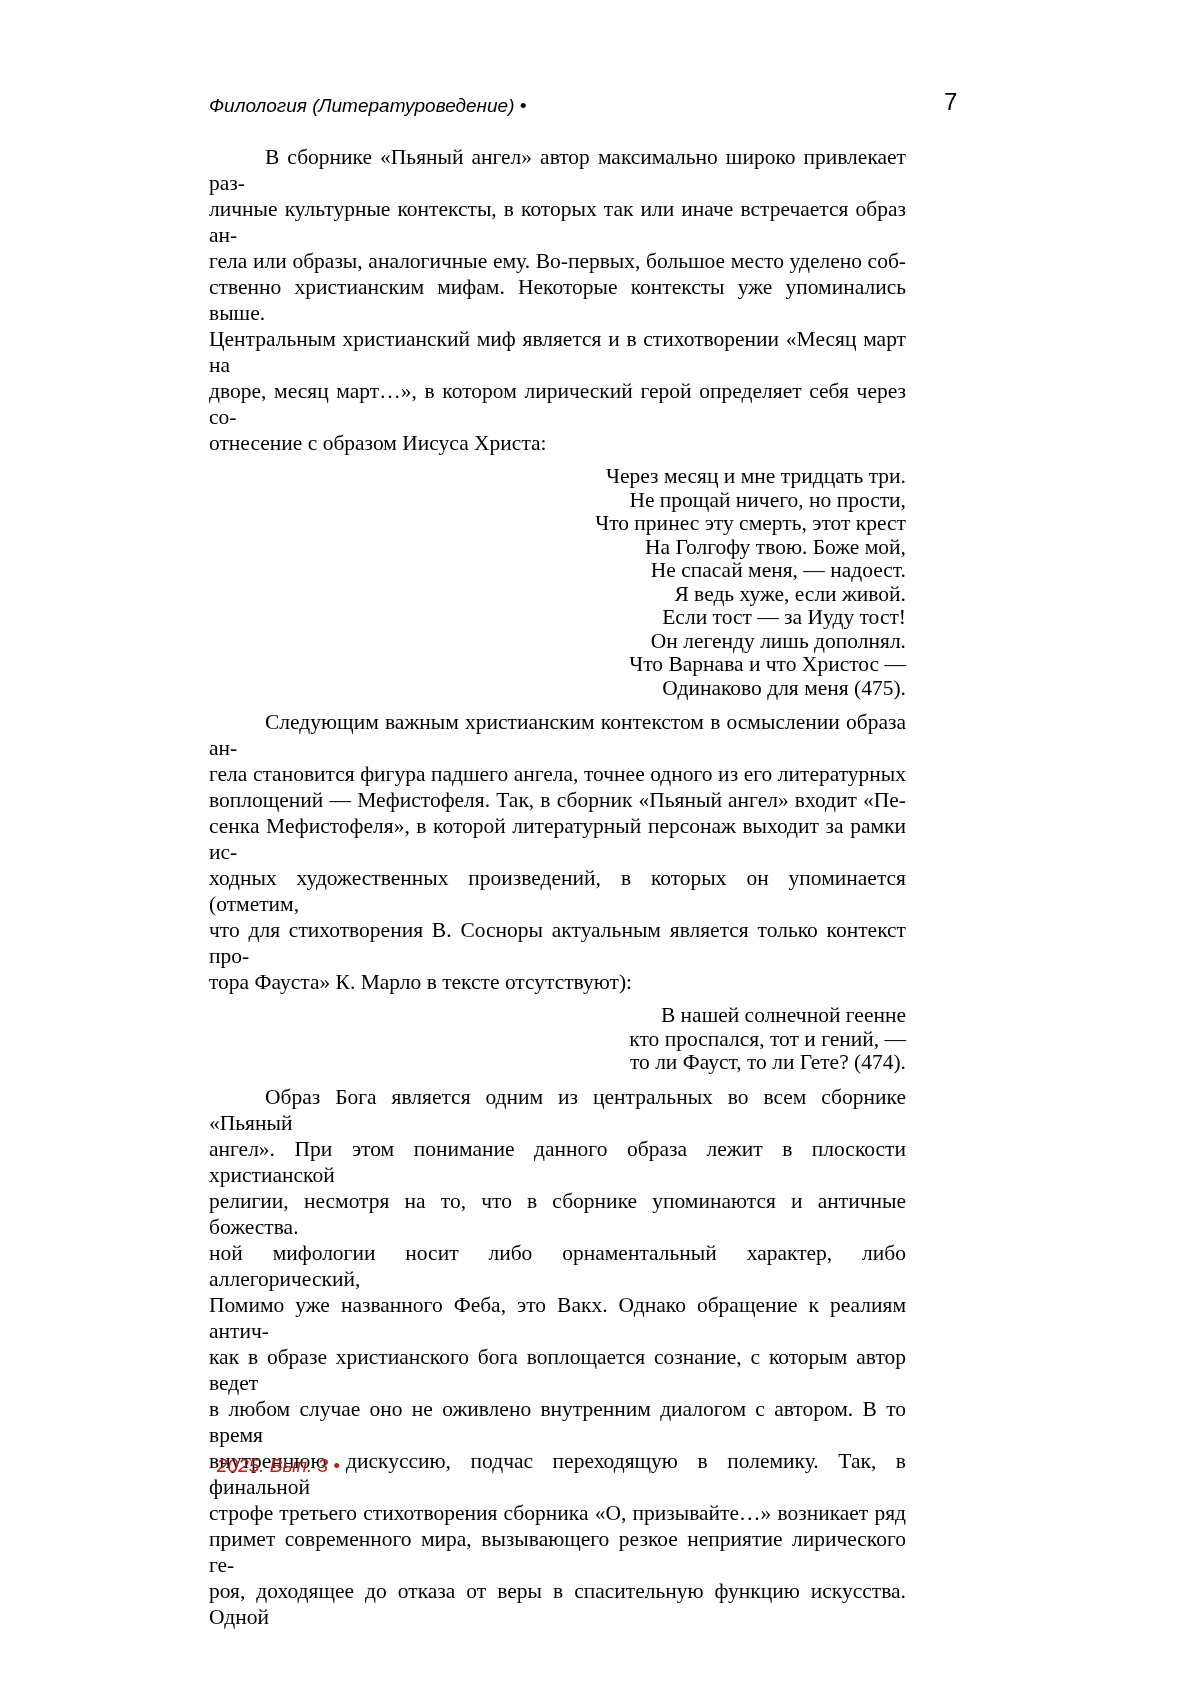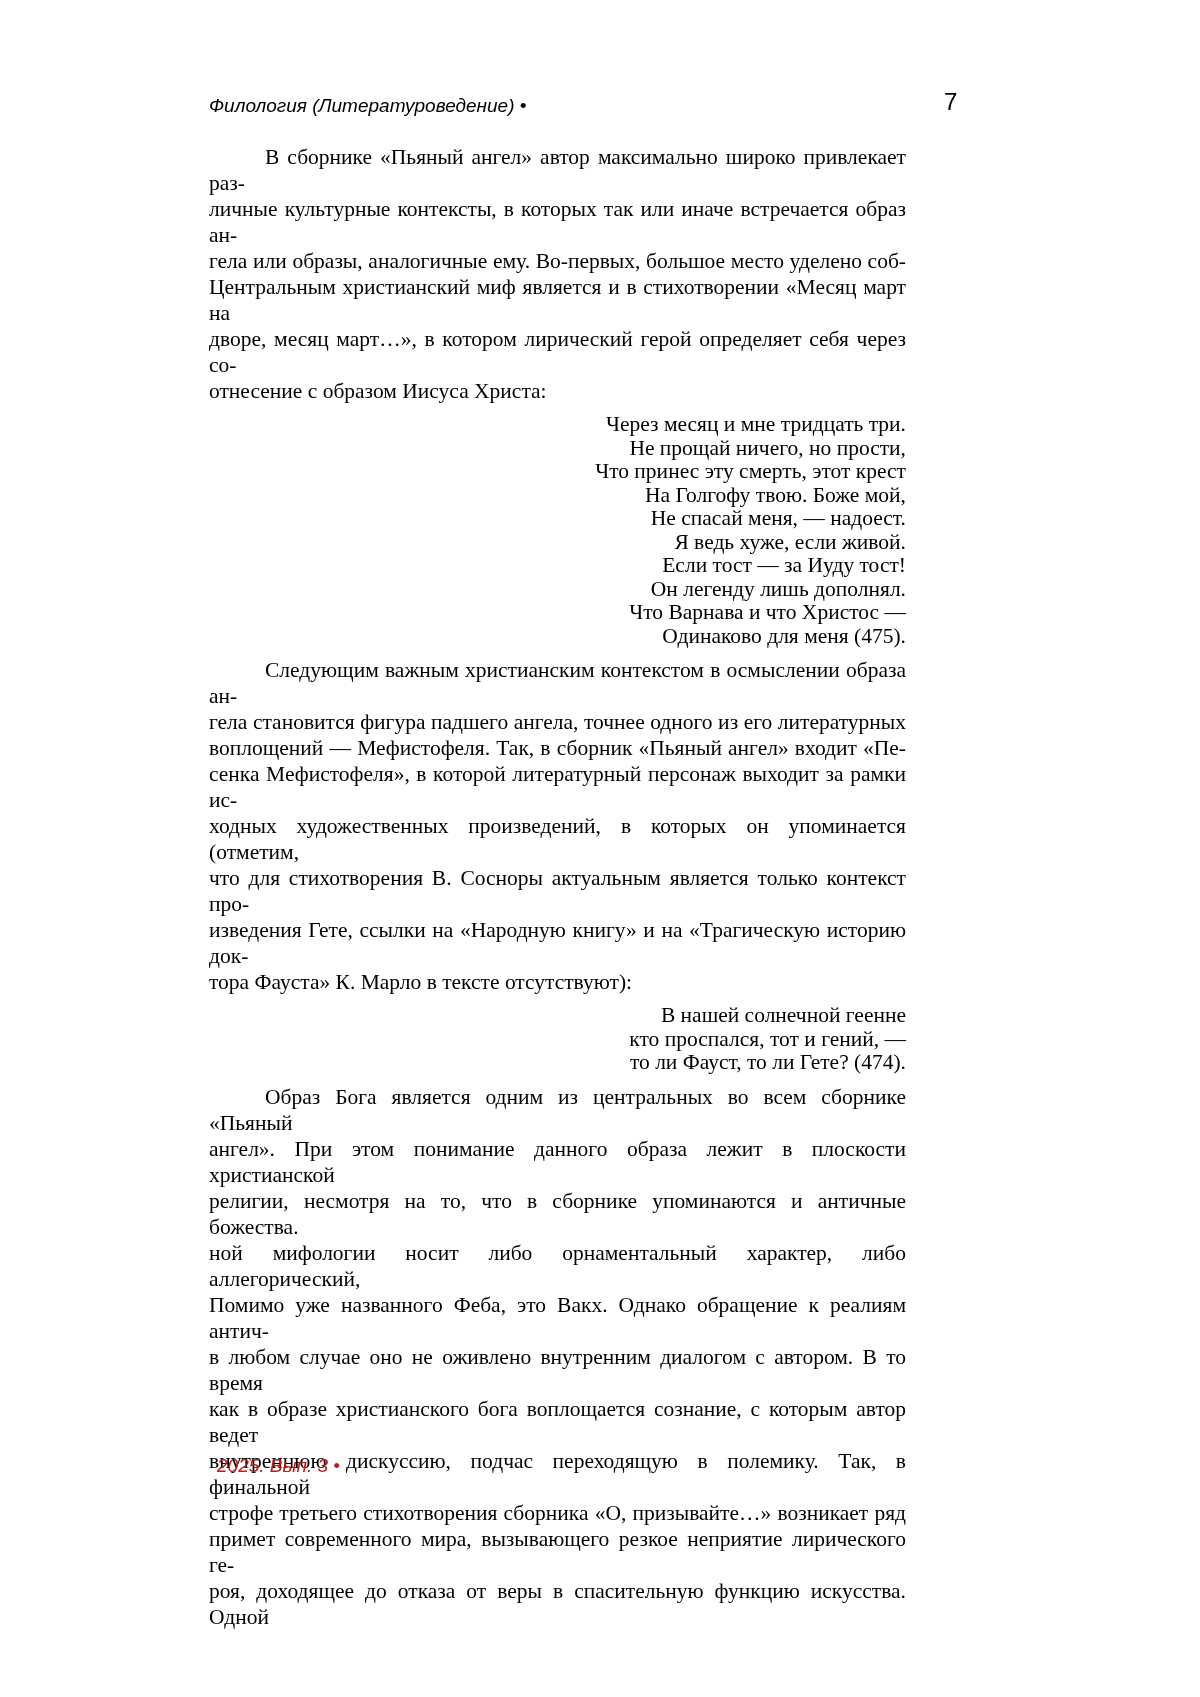--- a/index.html
+++ b/index.html
@@ -72,20 +72,21 @@
 
   <div class="running-head">Филология (Литературоведение) •</div>
 
   <div class="page-number">7</div>
 
   <div class="content">
       <div class="block paragraph">
         <div class="line just indent">В сборнике «Пьяный ангел» автор максимально широко привлекает раз-</div>
         <div class="line just">личные культурные контексты, в которых так или иначе встречается образ ан-</div>
         <div class="line just">гела или образы, аналогичные ему. Во-первых, большое место уделено соб-</div>
+        <div class="line just">ственно христианским мифам. Некоторые контексты уже упоминались выше.</div>
         <div class="line just">Центральным христианский миф является и в стихотворении «Месяц март на</div>
         <div class="line just">дворе, месяц март…», в котором лирический герой определяет себя через со-</div>
         <div class="line last">отнесение с образом Иисуса Христа:</div>
       </div>
       <div class="block verse">
         <div class="line">Через месяц и мне тридцать три.</div>
         <div class="line">Не прощай ничего, но прости,</div>
         <div class="line">Что принес эту смерть, этот крест</div>
         <div class="line">На Голгофу твою. Боже мой,</div>
         <div class="line">Не спасай меня, — надоест.</div>
@@ -95,36 +96,35 @@
         <div class="line">Что Варнава и что Христос —</div>
         <div class="line">Одинаково для меня (475).</div>
       </div>
       <div class="block paragraph">
         <div class="line just indent">Следующим важным христианским контекстом в осмыслении образа ан-</div>
         <div class="line just">гела становится фигура падшего ангела, точнее одного из его литературных</div>
         <div class="line just">воплощений — Мефистофеля. Так, в сборник «Пьяный ангел» входит «Пе-</div>
         <div class="line just">сенка Мефистофеля», в которой литературный персонаж выходит за рамки ис-</div>
         <div class="line just">ходных художественных произведений, в которых он упоминается (отметим,</div>
         <div class="line just">что для стихотворения В. Сосноры актуальным является только контекст про-</div>
-        <div class="line just">изведения Гете, ссылки на «Народную книгу» и на «Трагическую историю док-</div>
         <div class="line last">тора Фауста» К. Марло в тексте отсутствуют):</div>
       </div>
       <div class="block verse">
         <div class="line">В нашей солнечной геенне</div>
         <div class="line">кто проспался, тот и гений, —</div>
         <div class="line">то ли Фауст, то ли Гете? (474).</div>
       </div>
       <div class="block paragraph">
         <div class="line just indent">Образ Бога является одним из центральных во всем сборнике «Пьяный</div>
         <div class="line just">ангел». При этом понимание данного образа лежит в плоскости христианской</div>
         <div class="line just">религии, несмотря на то, что в сборнике упоминаются и античные божества.</div>
         <div class="line just">ной мифологии носит либо орнаментальный характер, либо аллегорический,</div>
         <div class="line just">Помимо уже названного Феба, это Вакх. Однако обращение к реалиям антич-</div>
+        <div class="line just">как в образе христианского бога воплощается сознание, с которым автор ведет</div>
         <div class="line just">в любом случае оно не оживлено внутренним диалогом с автором. В то время</div>
-        <div class="line just">как в образе христианского бога воплощается сознание, с которым автор ведет</div>
         <div class="line just">внутреннюю дискуссию, подчас переходящую в полемику. Так, в финальной</div>
         <div class="line just">строфе третьего стихотворения сборника «О, призывайте…» возникает ряд</div>
         <div class="line just">примет современного мира, вызывающего резкое неприятие лирического ге-</div>
         <div class="line just">роя, доходящее до отказа от веры в спасительную функцию искусства. Одной</div>
       </div>
     </div>
 
   <div class="footer-note">2025. Вып. 3 •</div>
 
 </div>

